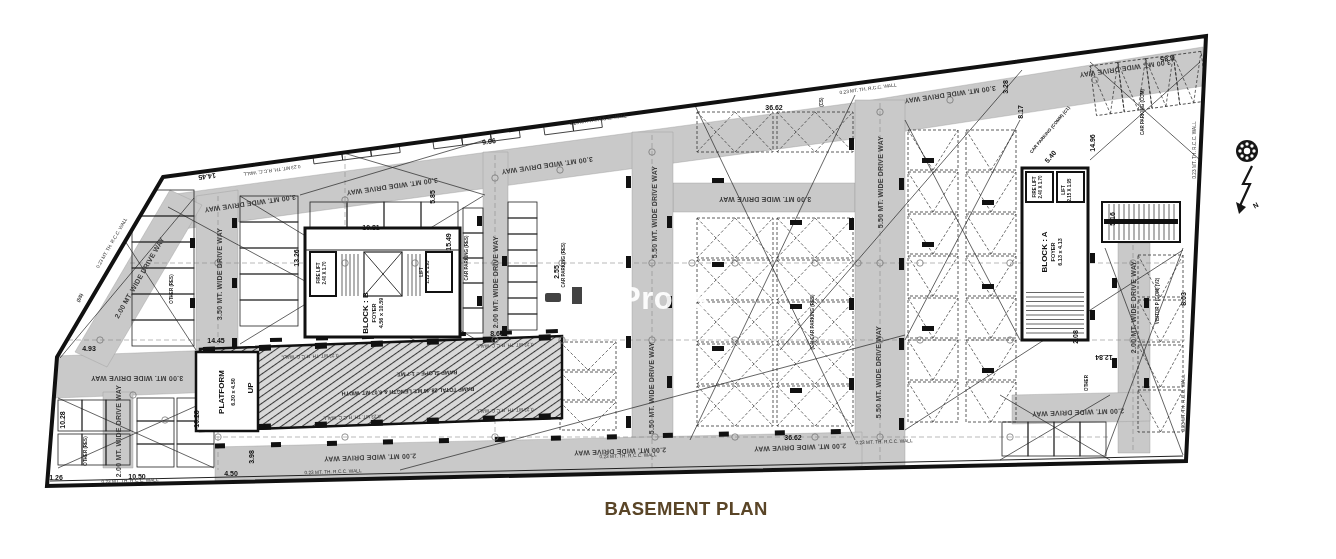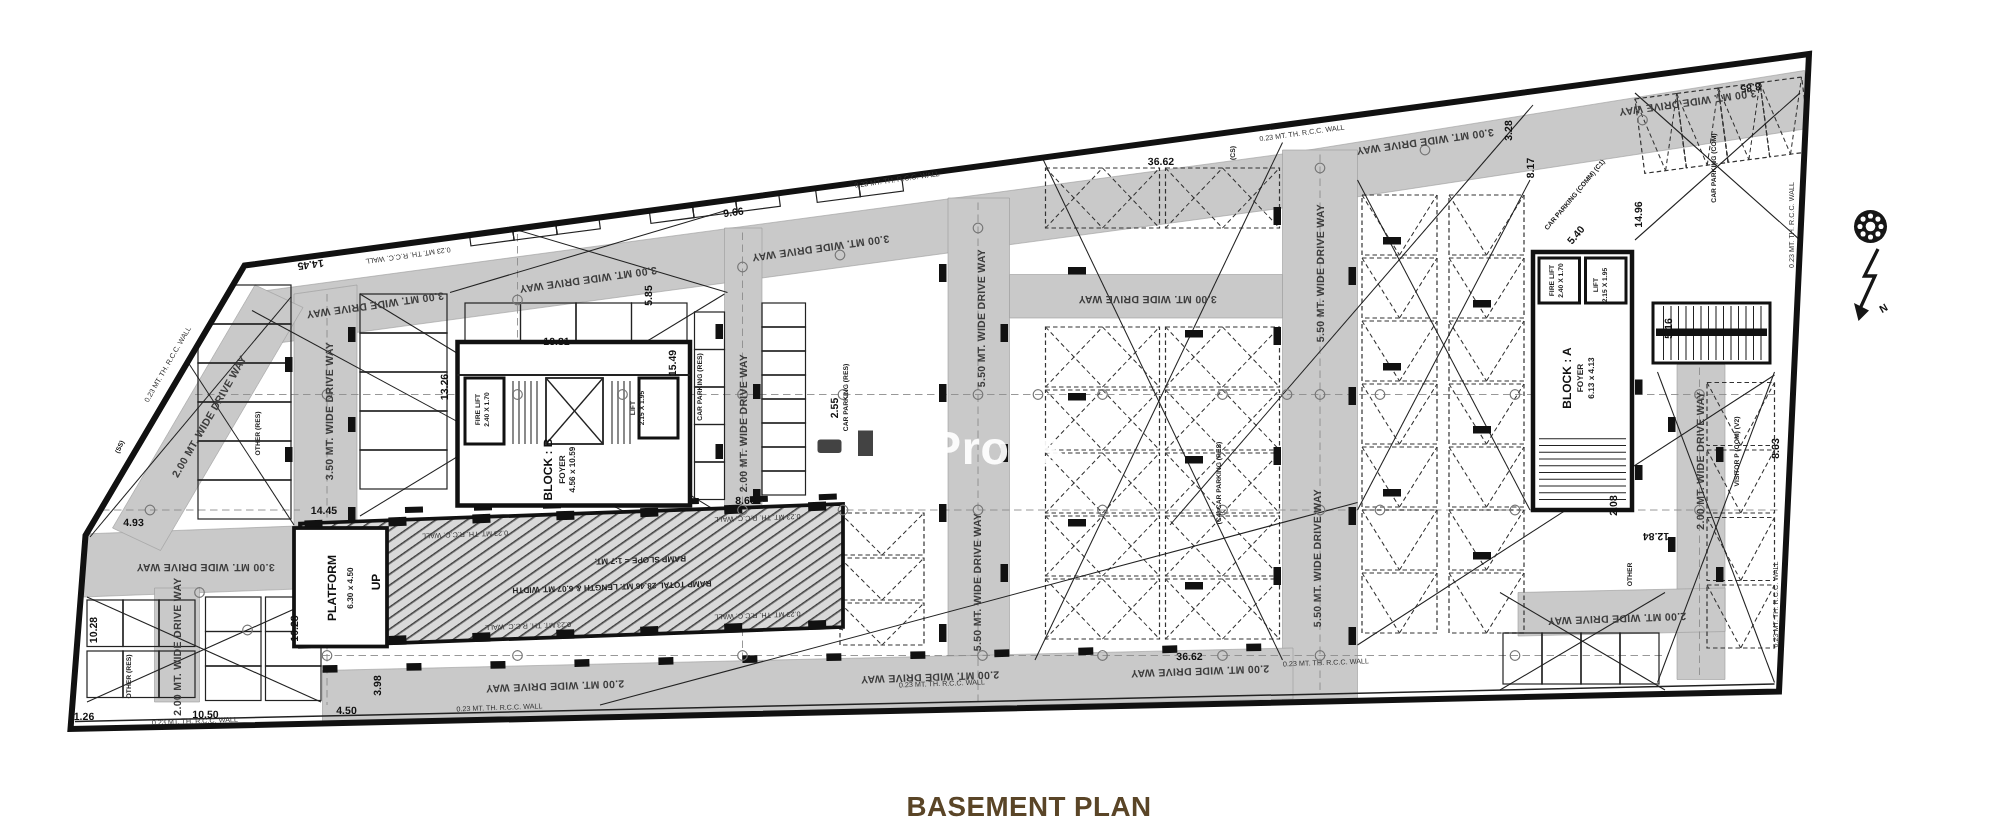--- a/index.html
+++ b/index.html
@@ -7,21 +7,21 @@
          font-family:"Liberation Sans",sans-serif;}
   svg{position:absolute;left:0;top:0;}
   text{font-family:"Liberation Sans",sans-serif;}
   .lab-dim{font-size:7px;font-weight:700;fill:#111;}
   .lab-wall{font-size:4.8px;font-weight:400;fill:#333;}
   .lab-band{font-size:7px;font-weight:700;fill:#3d3d3d;letter-spacing:.2px;}
   .lab-room{font-size:8px;font-weight:700;fill:#111;}
   .lab-sub{font-size:5.5px;font-weight:600;fill:#222;}
   .lab-tiny{font-size:4.5px;font-weight:600;fill:#222;}
   .plan-title{position:absolute;left:586px;top:498px;width:200px;text-align:center;
-              font-size:18.5px;font-weight:700;letter-spacing:.3px;margin-top:29px;}
+              font-size:18.5px;font-weight:700;letter-spacing:.3px;}
   .wm-text{font-size:31px;font-weight:700;letter-spacing:.5px;}
 </style>
 </head>
 <body>
 
 <div class="stage">
   <svg id="plan" width="1336" height="559" viewBox="0 0 1336 559">
     <defs>
       <clipPath id="clip">
           <polygon points="163,177 1206,36 1186,461 47,486 57,357"></polygon>

